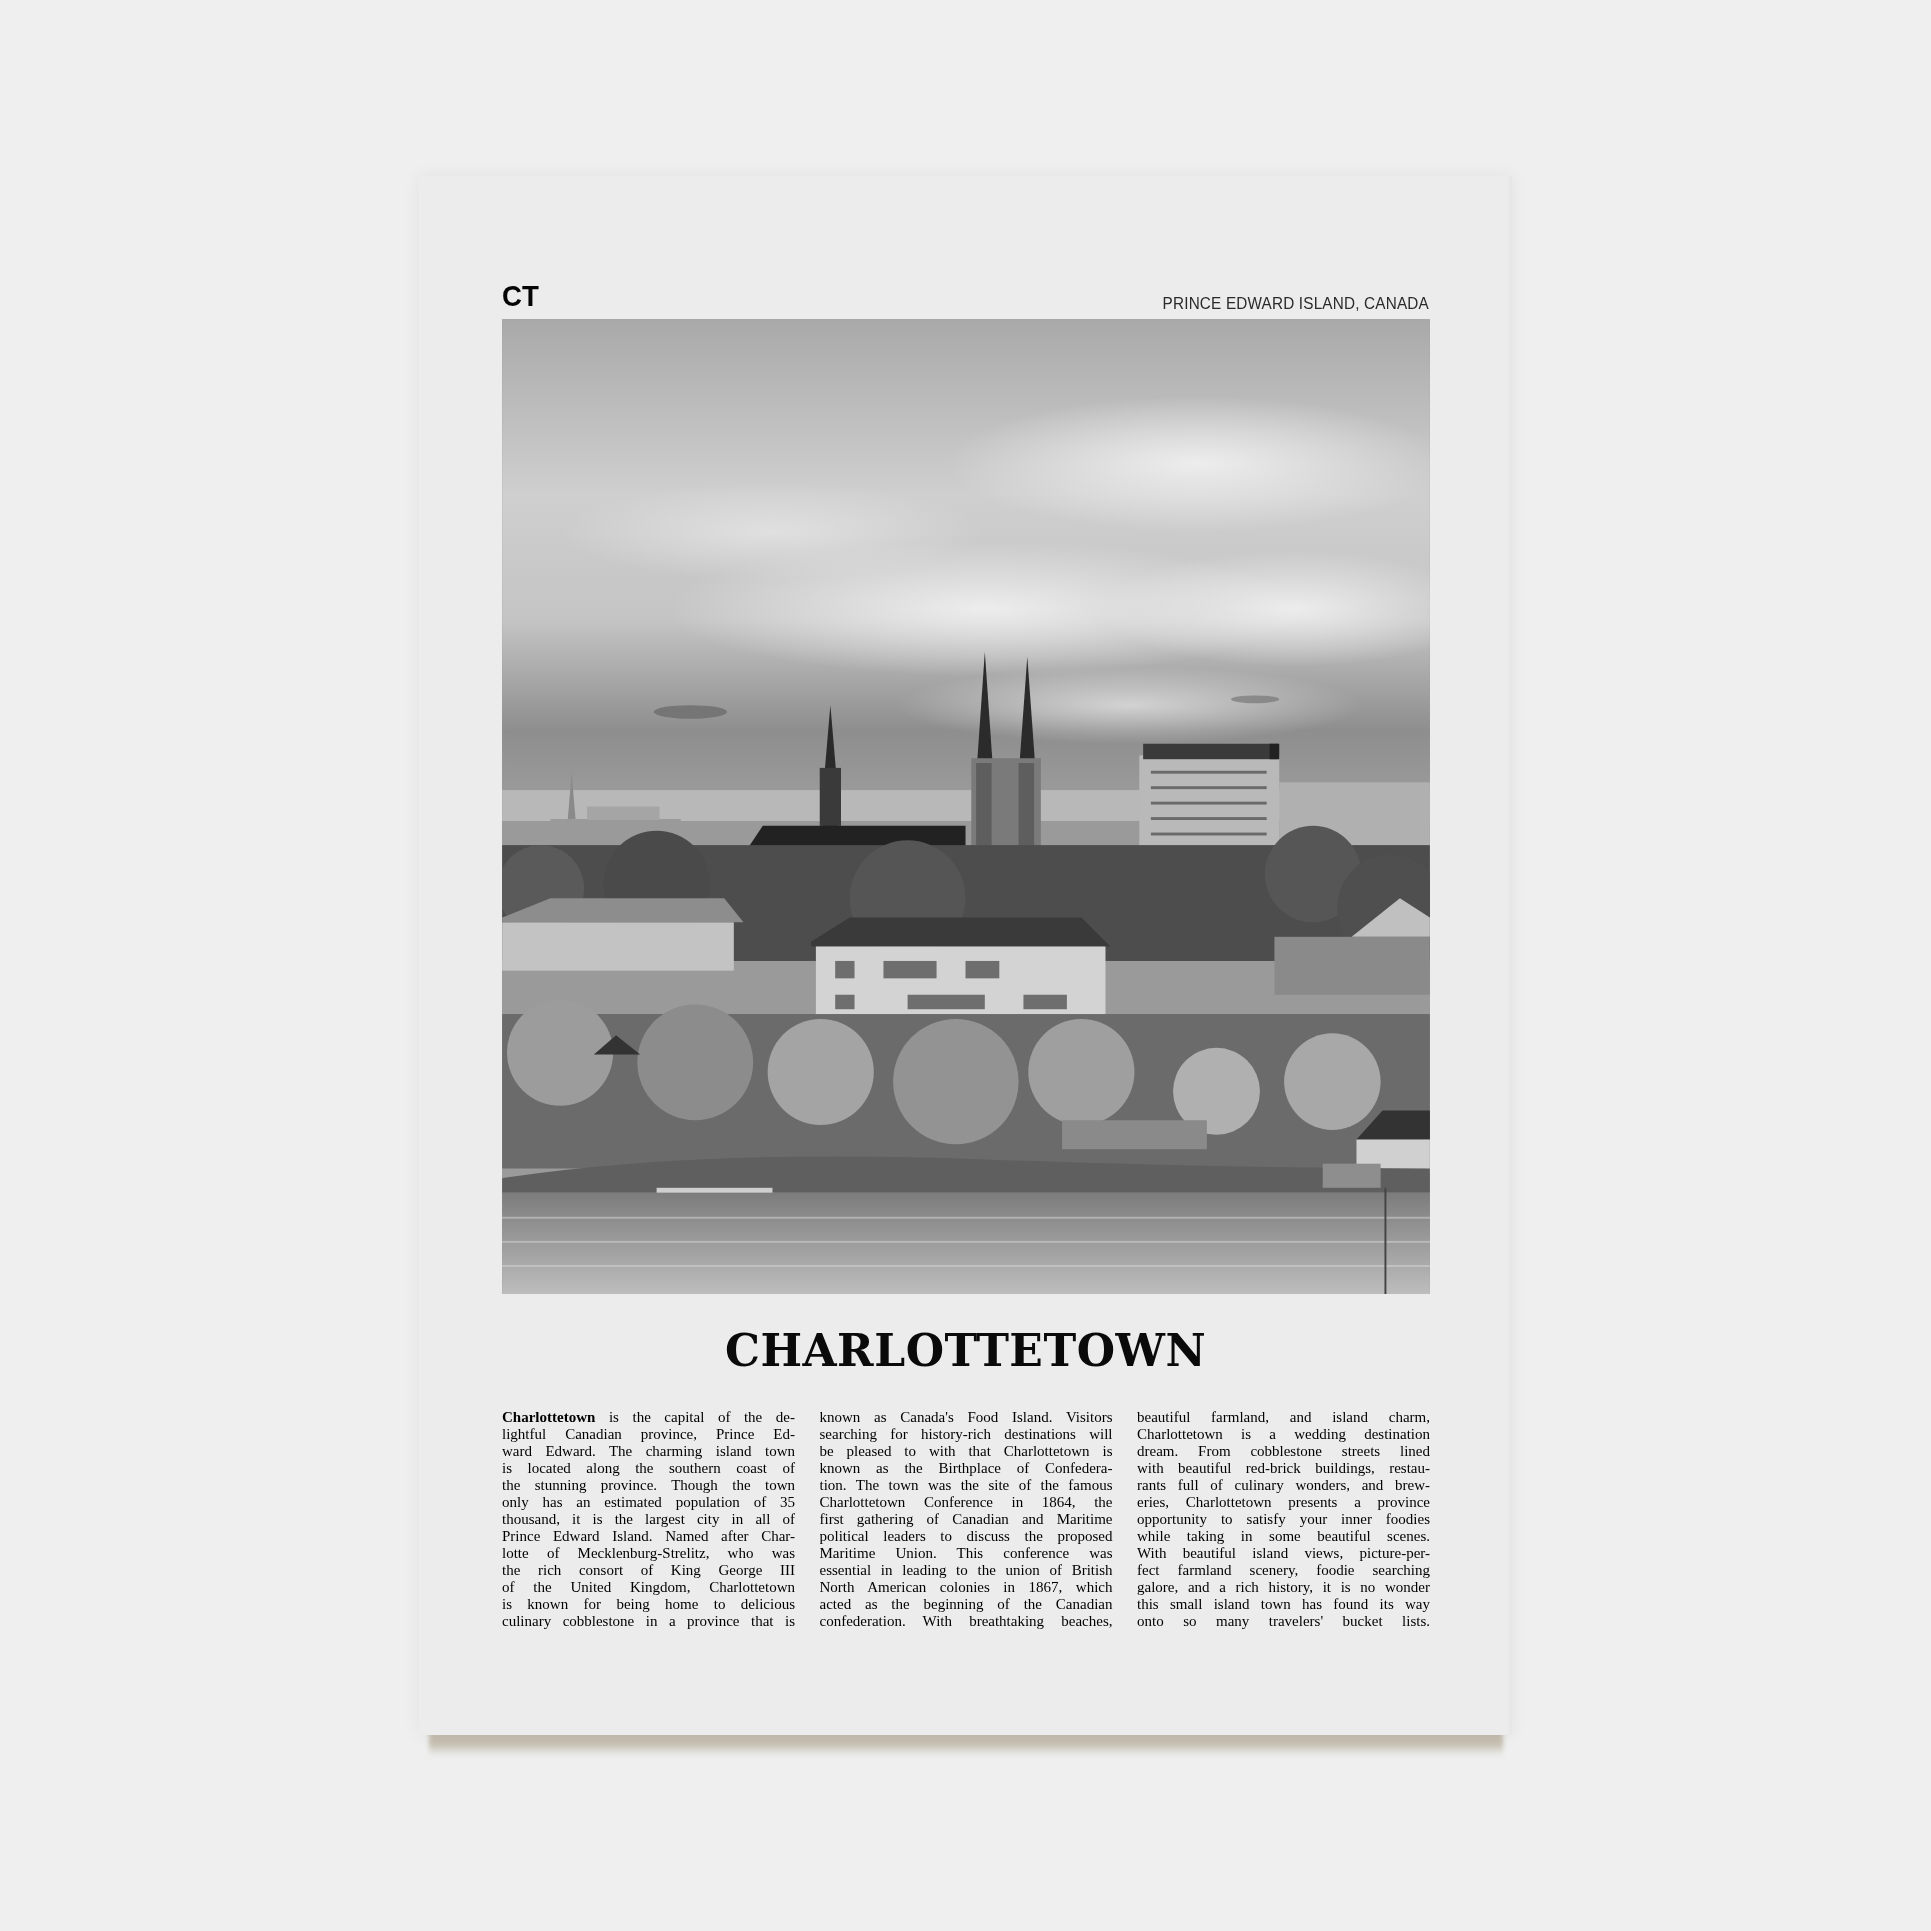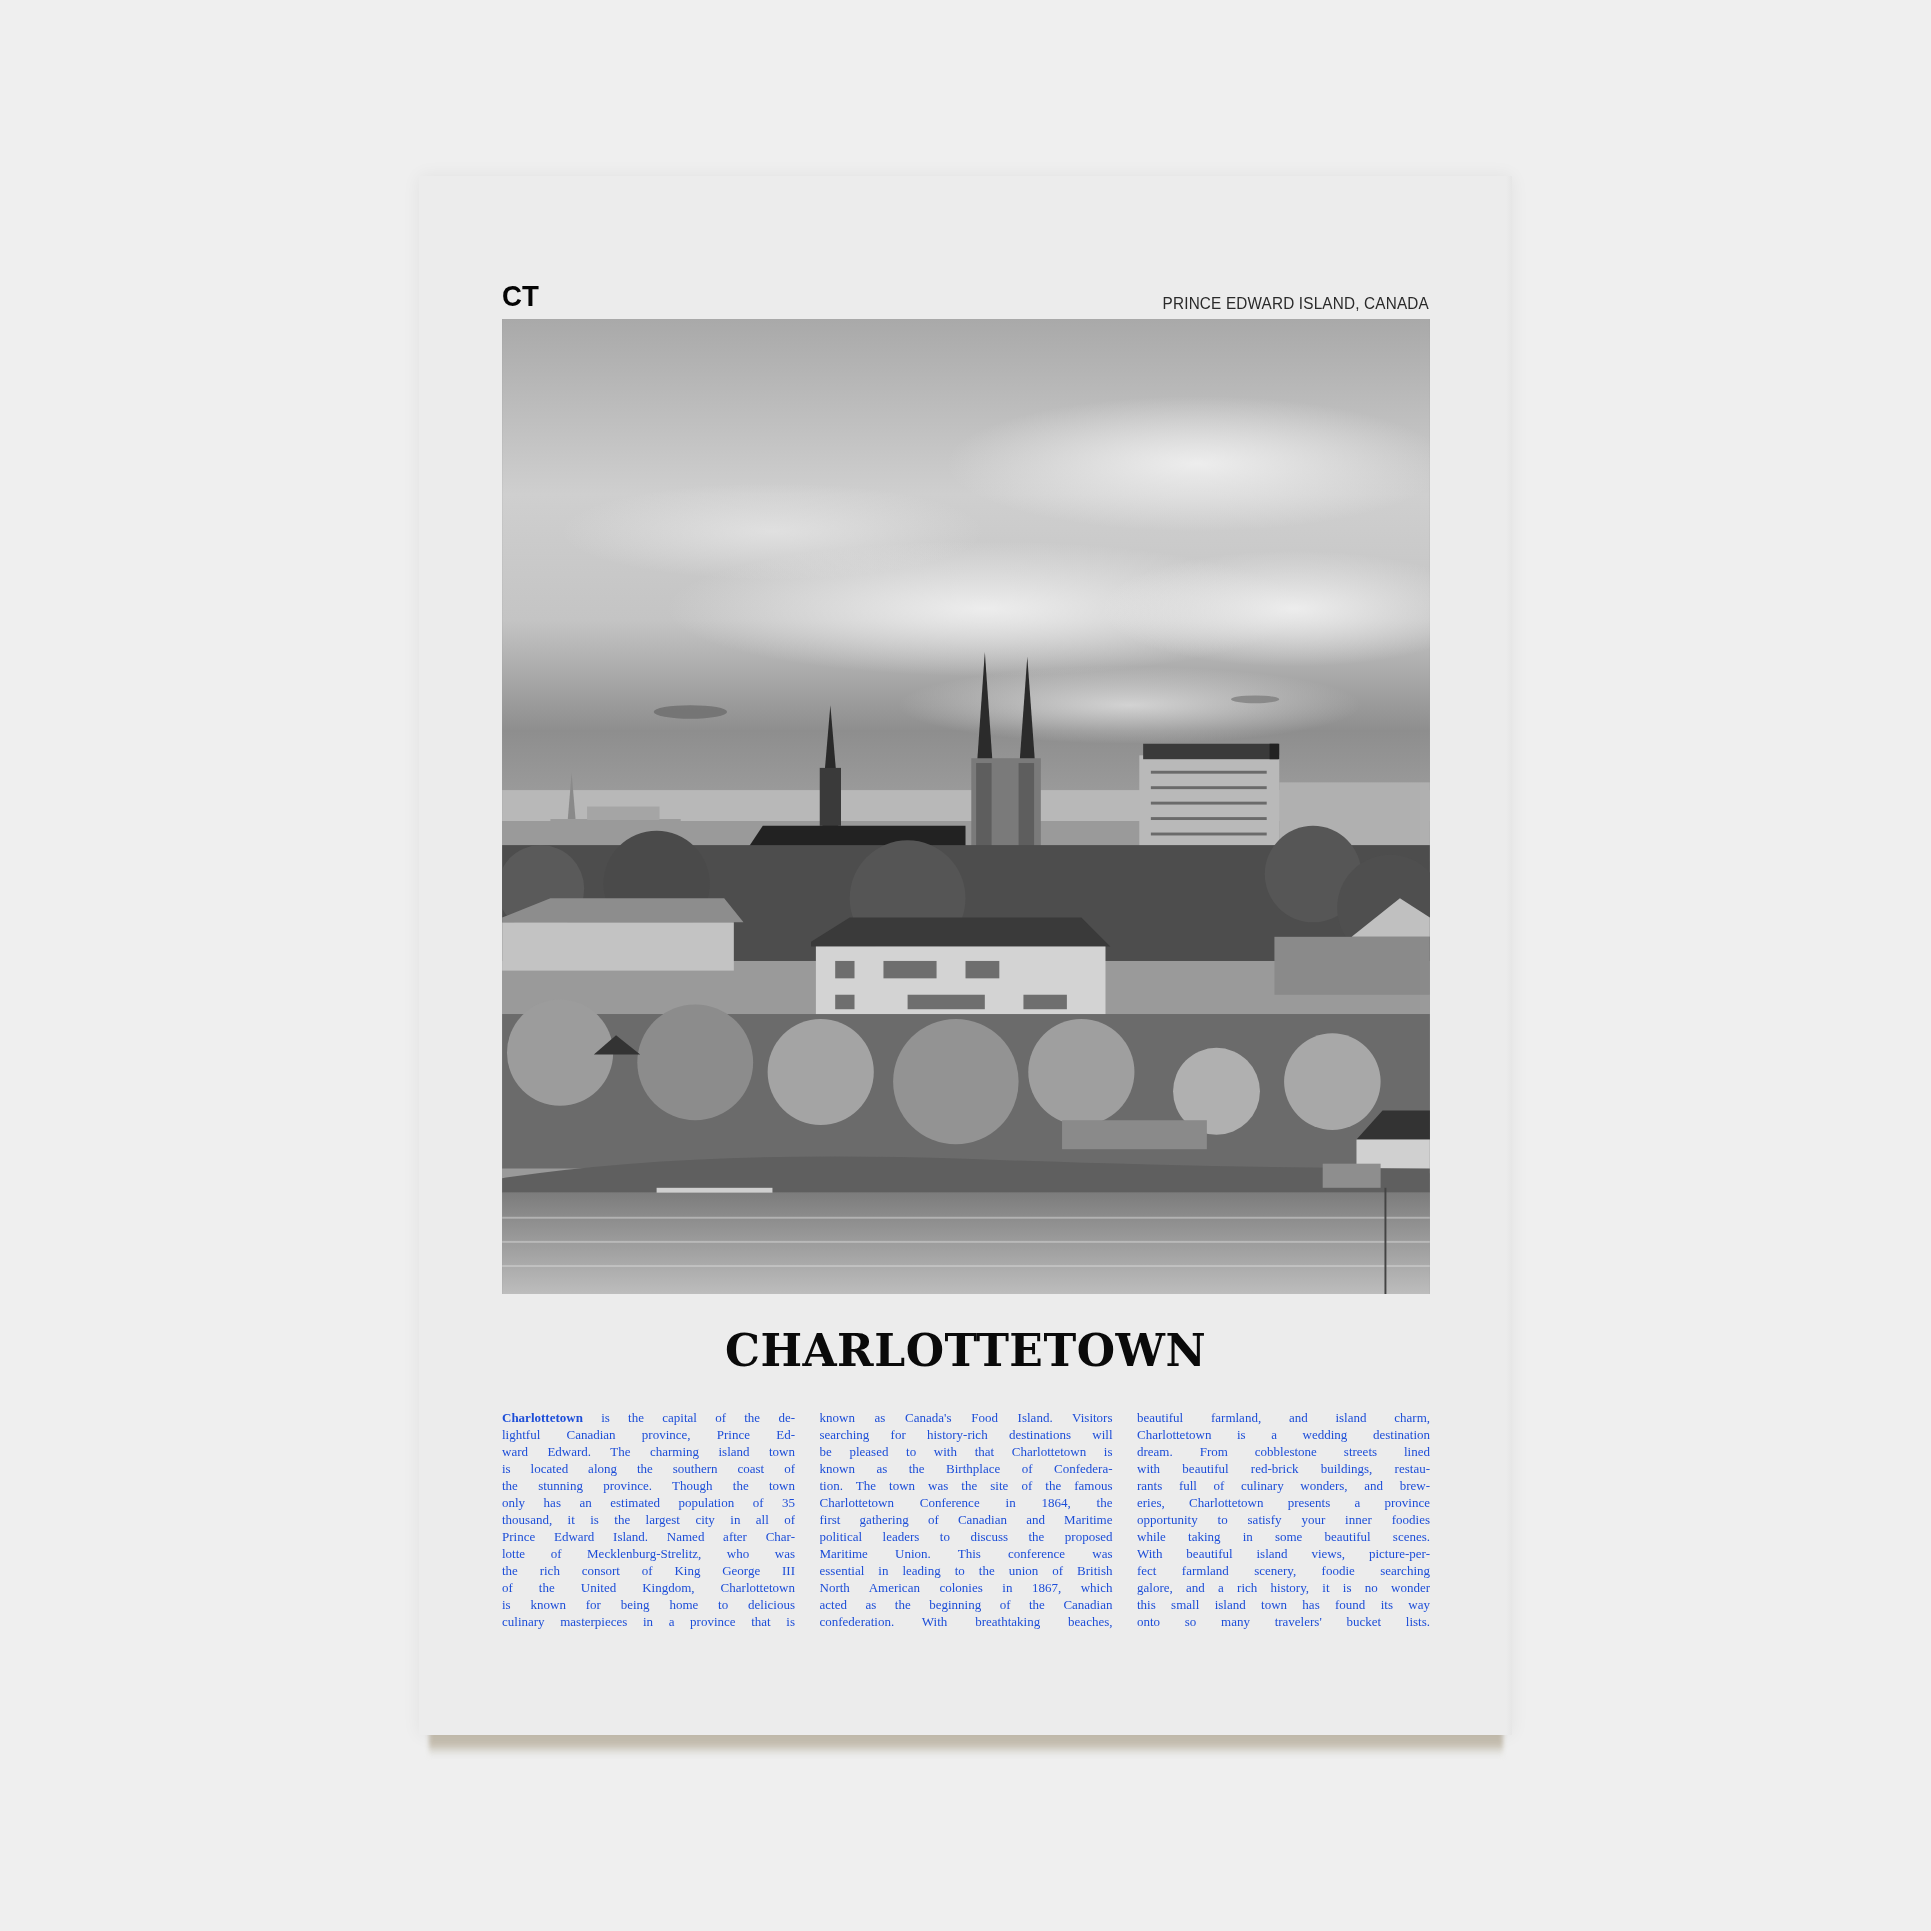--- a/index.html
+++ b/index.html
@@ -39,21 +39,21 @@
   .title {
     position:absolute; left:0; width:100%; top:1149px; text-align:center;
     font-family:"DejaVu Serif", serif; font-weight:bold; font-size:44px; color:#0a0a0a;
     letter-spacing:0.5px;
   }
   .columns {
     position:absolute; left:83px; top:1233px; width:928px; height:232px;
     display:flex; justify-content:space-between;
   }
   .col {
-    width:293px; font-size:13px; line-height:17px; color:#1d4ed8; text-align:justify;
+    width:293px; font-size:15px; line-height:17px; color:#000000; text-align:justify;
     hyphens:manual;
   }
   .col .line { display:block; text-align:justify; text-align-last:justify; white-space:nowrap; overflow:hidden; }
   .col b { font-weight:bold; }
 </style>
 </head>
 <body>
 
 <div class="shadow"></div>
 
@@ -182,21 +182,21 @@
       <span class="line">ward Edward. The charming island town</span>
       <span class="line">is located along the southern coast of</span>
       <span class="line">the stunning province. Though the town</span>
       <span class="line">only has an estimated population of 35</span>
       <span class="line">thousand, it is the largest city in all of</span>
       <span class="line">Prince Edward Island. Named after Char-</span>
       <span class="line">lotte of Mecklenburg-Strelitz, who was</span>
       <span class="line">the rich consort of King George III</span>
       <span class="line">of the United Kingdom, Charlottetown</span>
       <span class="line">is known for being home to delicious</span>
-      <span class="line">culinary masterpieces in a province that is</span>
+      <span class="line">culinary cobblestone in a province that is</span>
     </div>
     <div class="col">
       <span class="line">known as Canada's Food Island. Visitors</span>
       <span class="line">searching for history-rich destinations will</span>
       <span class="line">be pleased to with that Charlottetown is</span>
       <span class="line">known as the Birthplace of Confedera-</span>
       <span class="line">tion. The town was the site of the famous</span>
       <span class="line">Charlottetown Conference in 1864, the</span>
       <span class="line">first gathering of Canadian and Maritime</span>
       <span class="line">political leaders to discuss the proposed</span>

